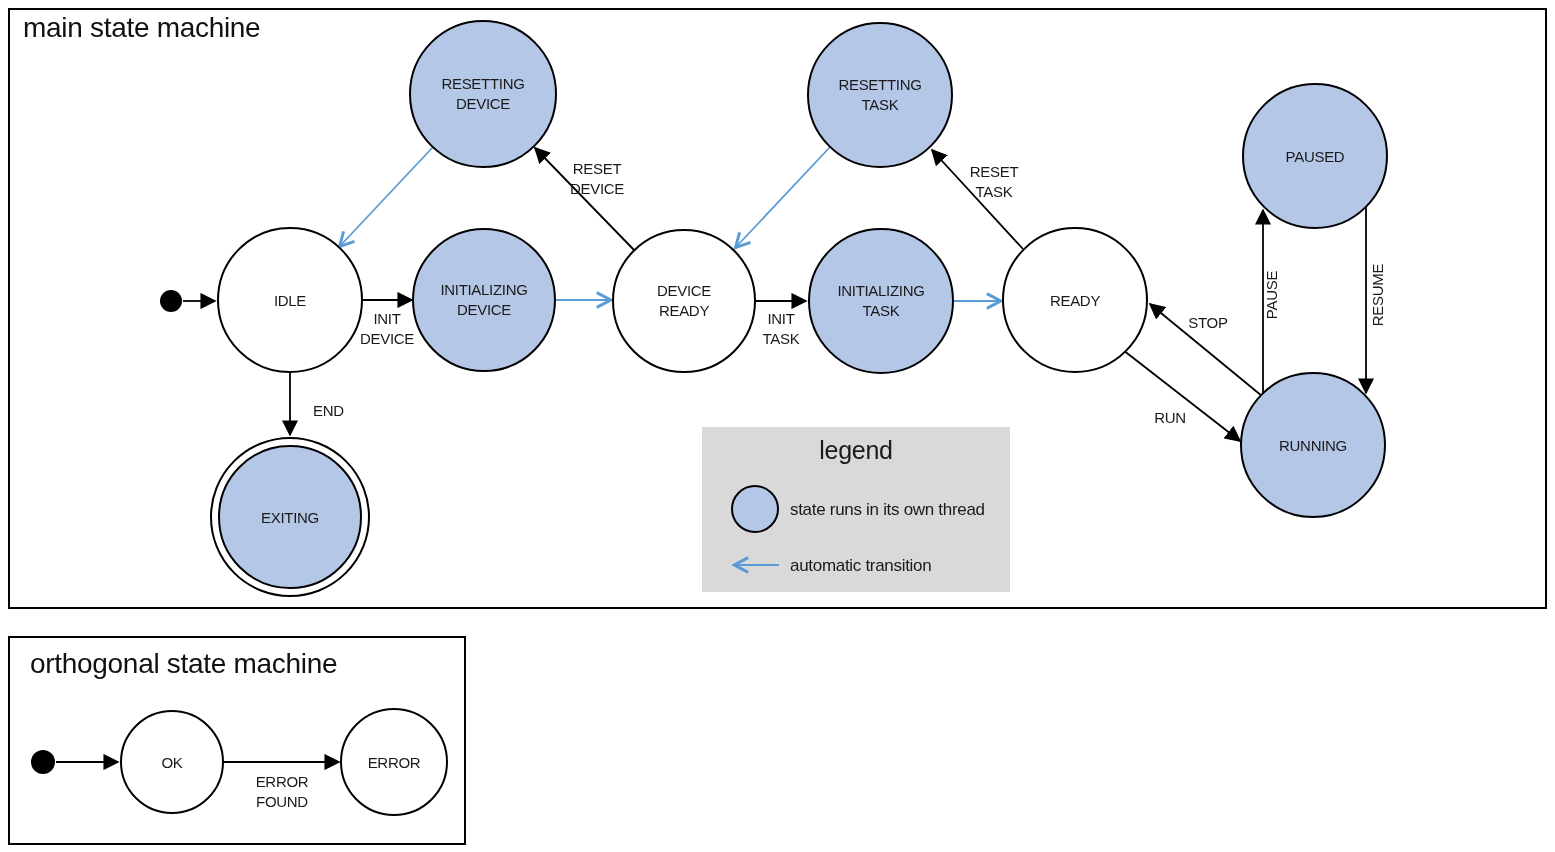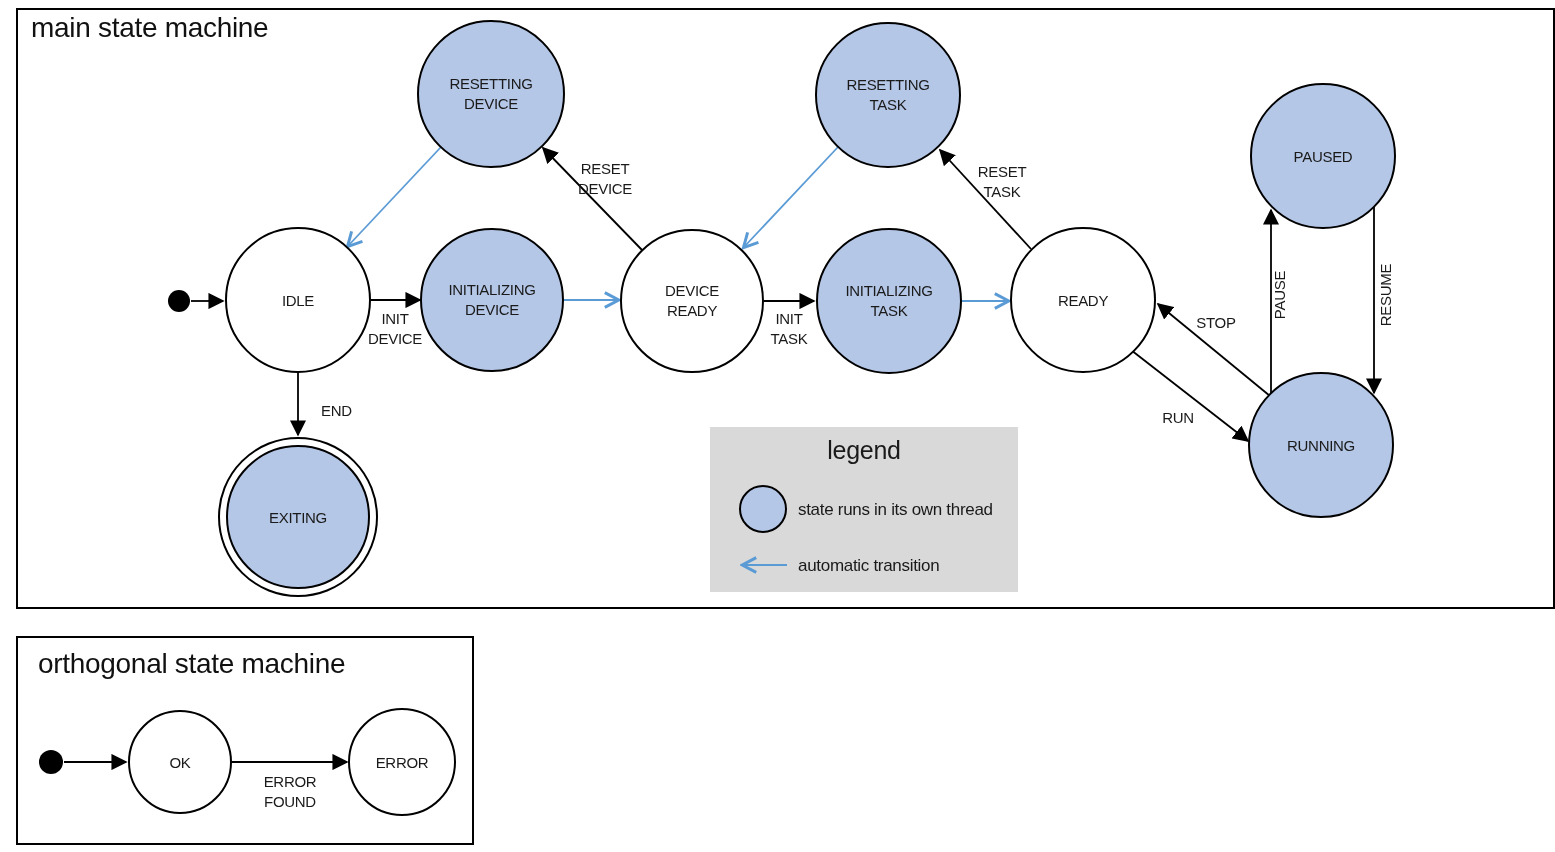--- a/index.html
+++ b/index.html
@@ -1,16 +1,16 @@
 <!DOCTYPE html>
 <html><head>
 <meta charset="utf-8">
 <style>
   html, body { margin: 0; padding: 0; background: #ffffff; }
-  .stage { position: relative; width: 1264px; height: 852px; font-family: "Liberation Sans", sans-serif; padding-left: 8px; }
+  .stage { position: relative; width: 1264px; height: 852px; font-family: "Liberation Sans", sans-serif; }
   svg { display: block; }
   text {
     font-family: "Liberation Sans", "DejaVu Sans", sans-serif;
     fill: #1a1a1a;
     letter-spacing: -0.3px;
   }
   .panel-title { font-size: 28px; fill: #111111; }
   .state-label { font-size: 15px; font-weight: 500; text-anchor: middle; }
   .trans-label { font-size: 15px; font-weight: 500; text-anchor: middle; }
   .legend-title { font-size: 25px; text-anchor: middle; }

